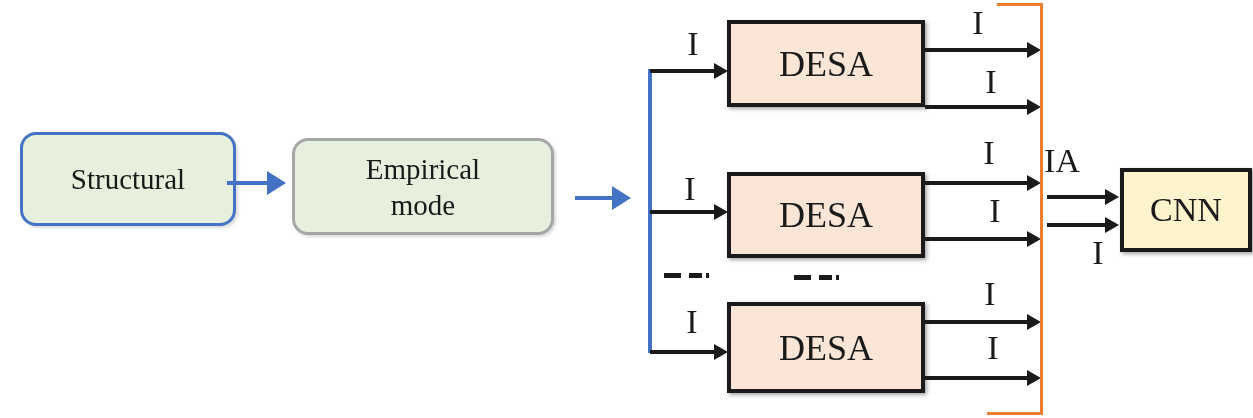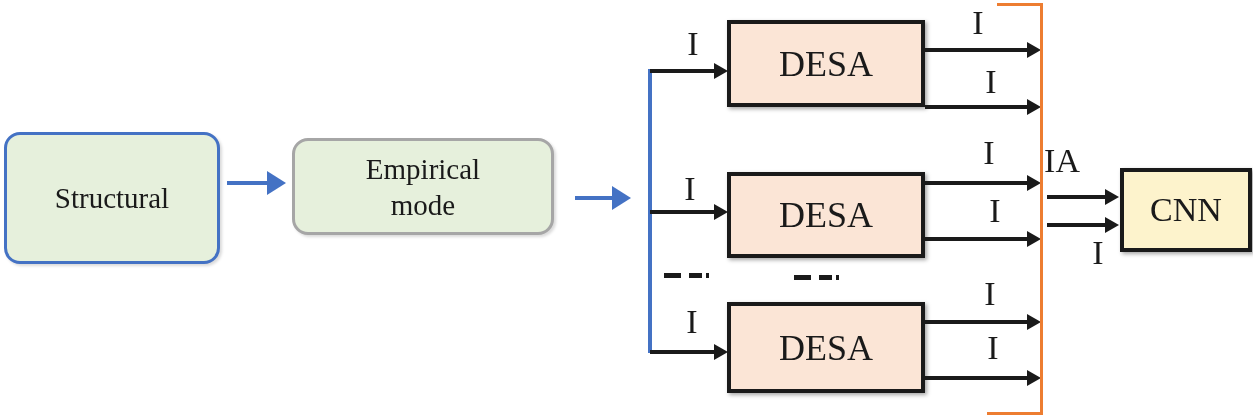--- a/index.html
+++ b/index.html
@@ -15,21 +15,21 @@
   .round-node{
     position:absolute;
     box-sizing:border-box;
     border-radius:16px;
     background:#e6f0dc;
     display:flex;flex-direction:column;justify-content:center;align-items:center;
     font-size:29px;line-height:36px;
     box-shadow:2px 2px 3px rgba(0,0,0,0.15);
     text-align:center;
   }
-  .node-structural{left:4px;top:132px;width:216px;height:132px;border:3.5px solid #4472c4;}
+  .node-structural{left:20px;top:132px;width:216px;height:94px;border:3.5px solid #4472c4;}
   .node-empirical{left:292px;top:138px;width:262px;height:97px;border:3.5px solid #a6a6a6;}
   
   .rect-node{
     position:absolute;
     box-sizing:border-box;
     background:#fbe5d6;
     border:4.5px solid #1a1a1a;
     display:flex;justify-content:center;align-items:center;
     font-size:36px;
     box-shadow:2px 2px 4px rgba(0,0,0,0.35);

